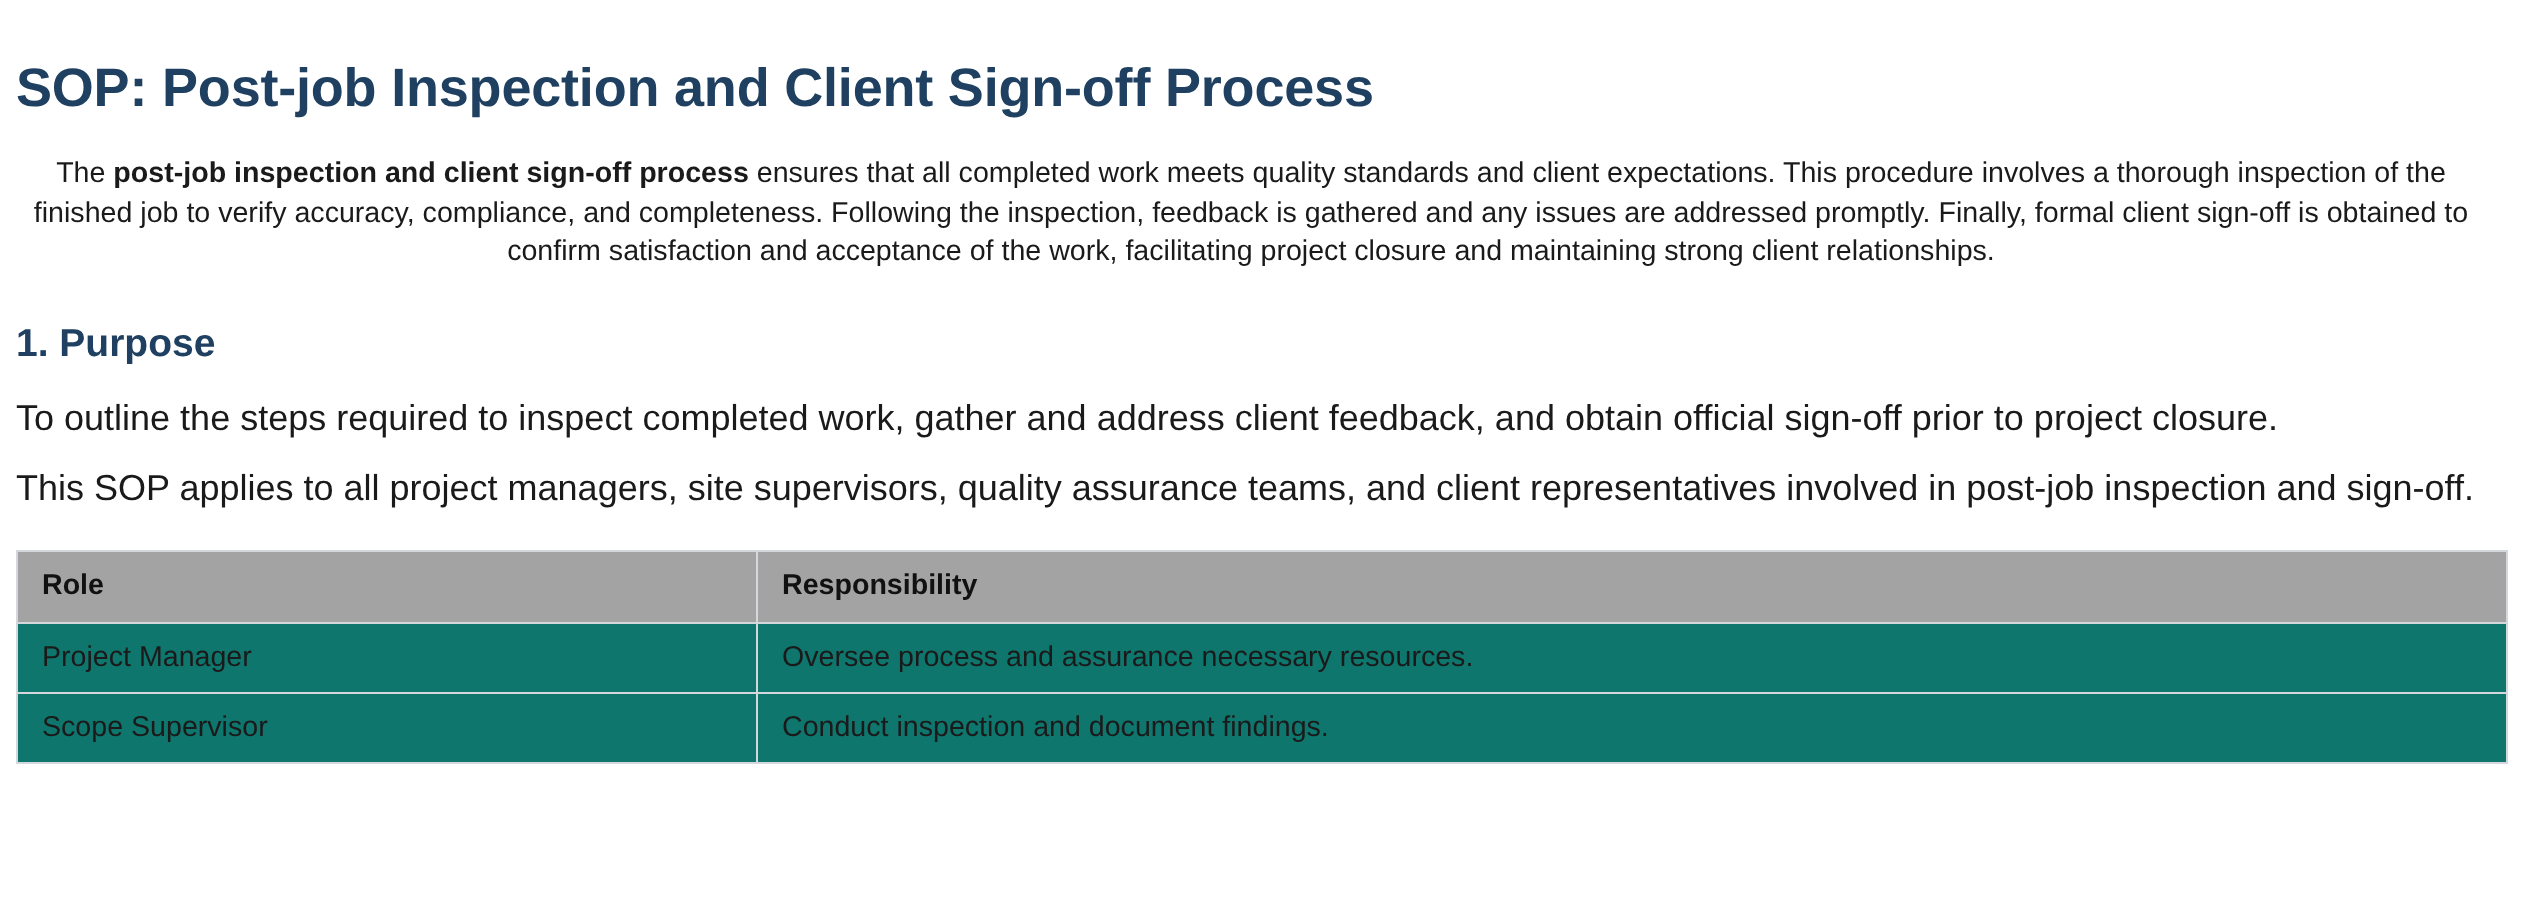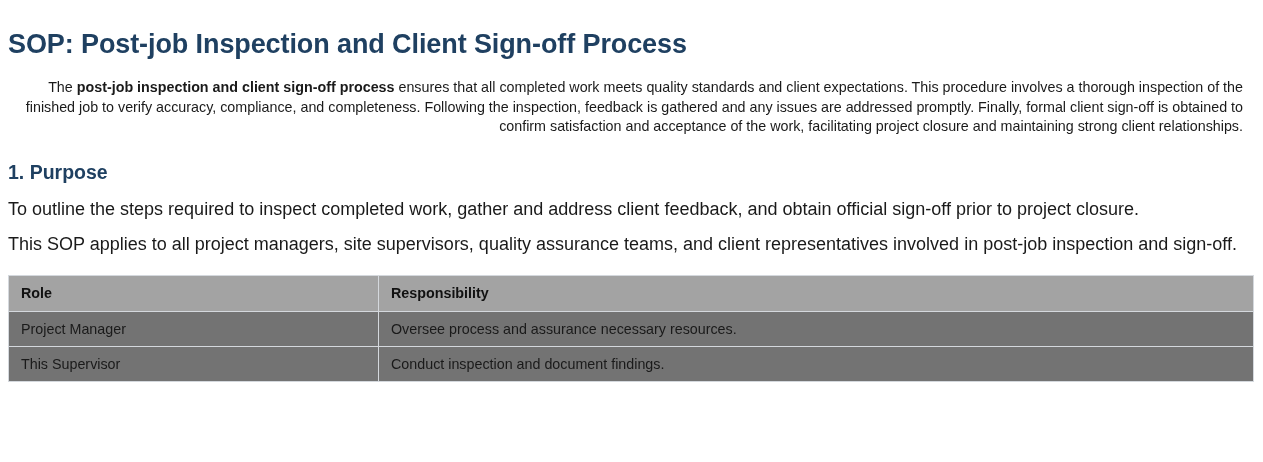--- a/index.html
+++ b/index.html
@@ -27,21 +27,21 @@
     color: #1f4061;
     margin: 19px 0 0 0;
     line-height: 34px;
     letter-spacing: -0.1px;
   }
   .intro {
     font-size: 14.3px;
     line-height: 19.5px;
     color: #1a1a1a;
     margin: 17px 10px 0 0;
-    text-align: right;
+    text-align: center;
   }
   .intro b {
     font-weight: bold;
   }
   .section-heading {
     font-size: 19.5px;
     font-weight: bold;
     color: #1f4061;
     line-height: 24px;
     margin: 23px 0 0 0;
@@ -71,21 +71,21 @@
     padding: 9px 12px;
     border: 1px solid #d4d8dd;
     height: 17px;
     vertical-align: middle;
   }
   table.resp-table td {
     padding: 9px 12px;
     border: 1px solid #d4d8dd;
     color: #1a1a1a;
     vertical-align: middle;
-    background: #737373;
+    background: #0f766e;
   }
 </style>
 </head>
 <body>
 
 <div class="page">
 
   <h1 class="doc-title">SOP: Post-job Inspection and Client Sign-off Process</h1>
 
   <p class="intro"><span>The </span><b>post-job inspection and client sign-off process</b><span> ensures that all completed work meets quality standards and client expectations. This procedure involves a thorough inspection of the finished job to verify accuracy, compliance, and completeness. Following the inspection, feedback is gathered and any issues are addressed promptly. Finally, formal client sign-off is obtained to confirm satisfaction and acceptance of the work, facilitating project closure and maintaining strong client relationships.</span></p>
@@ -107,20 +107,20 @@
           <th>Role</th>
           <th>Responsibility</th>
         </tr>
       </thead>
       <tbody>
         <tr>
           <td>Project Manager</td>
           <td>Oversee process and assurance necessary resources.</td>
         </tr>
         <tr>
-          <td>This Supervisor</td>
+          <td>Scope Supervisor</td>
           <td>Conduct inspection and document findings.</td>
         </tr>
       </tbody>
     </table>
   </div>
 
 </div>
 
 </body></html>

